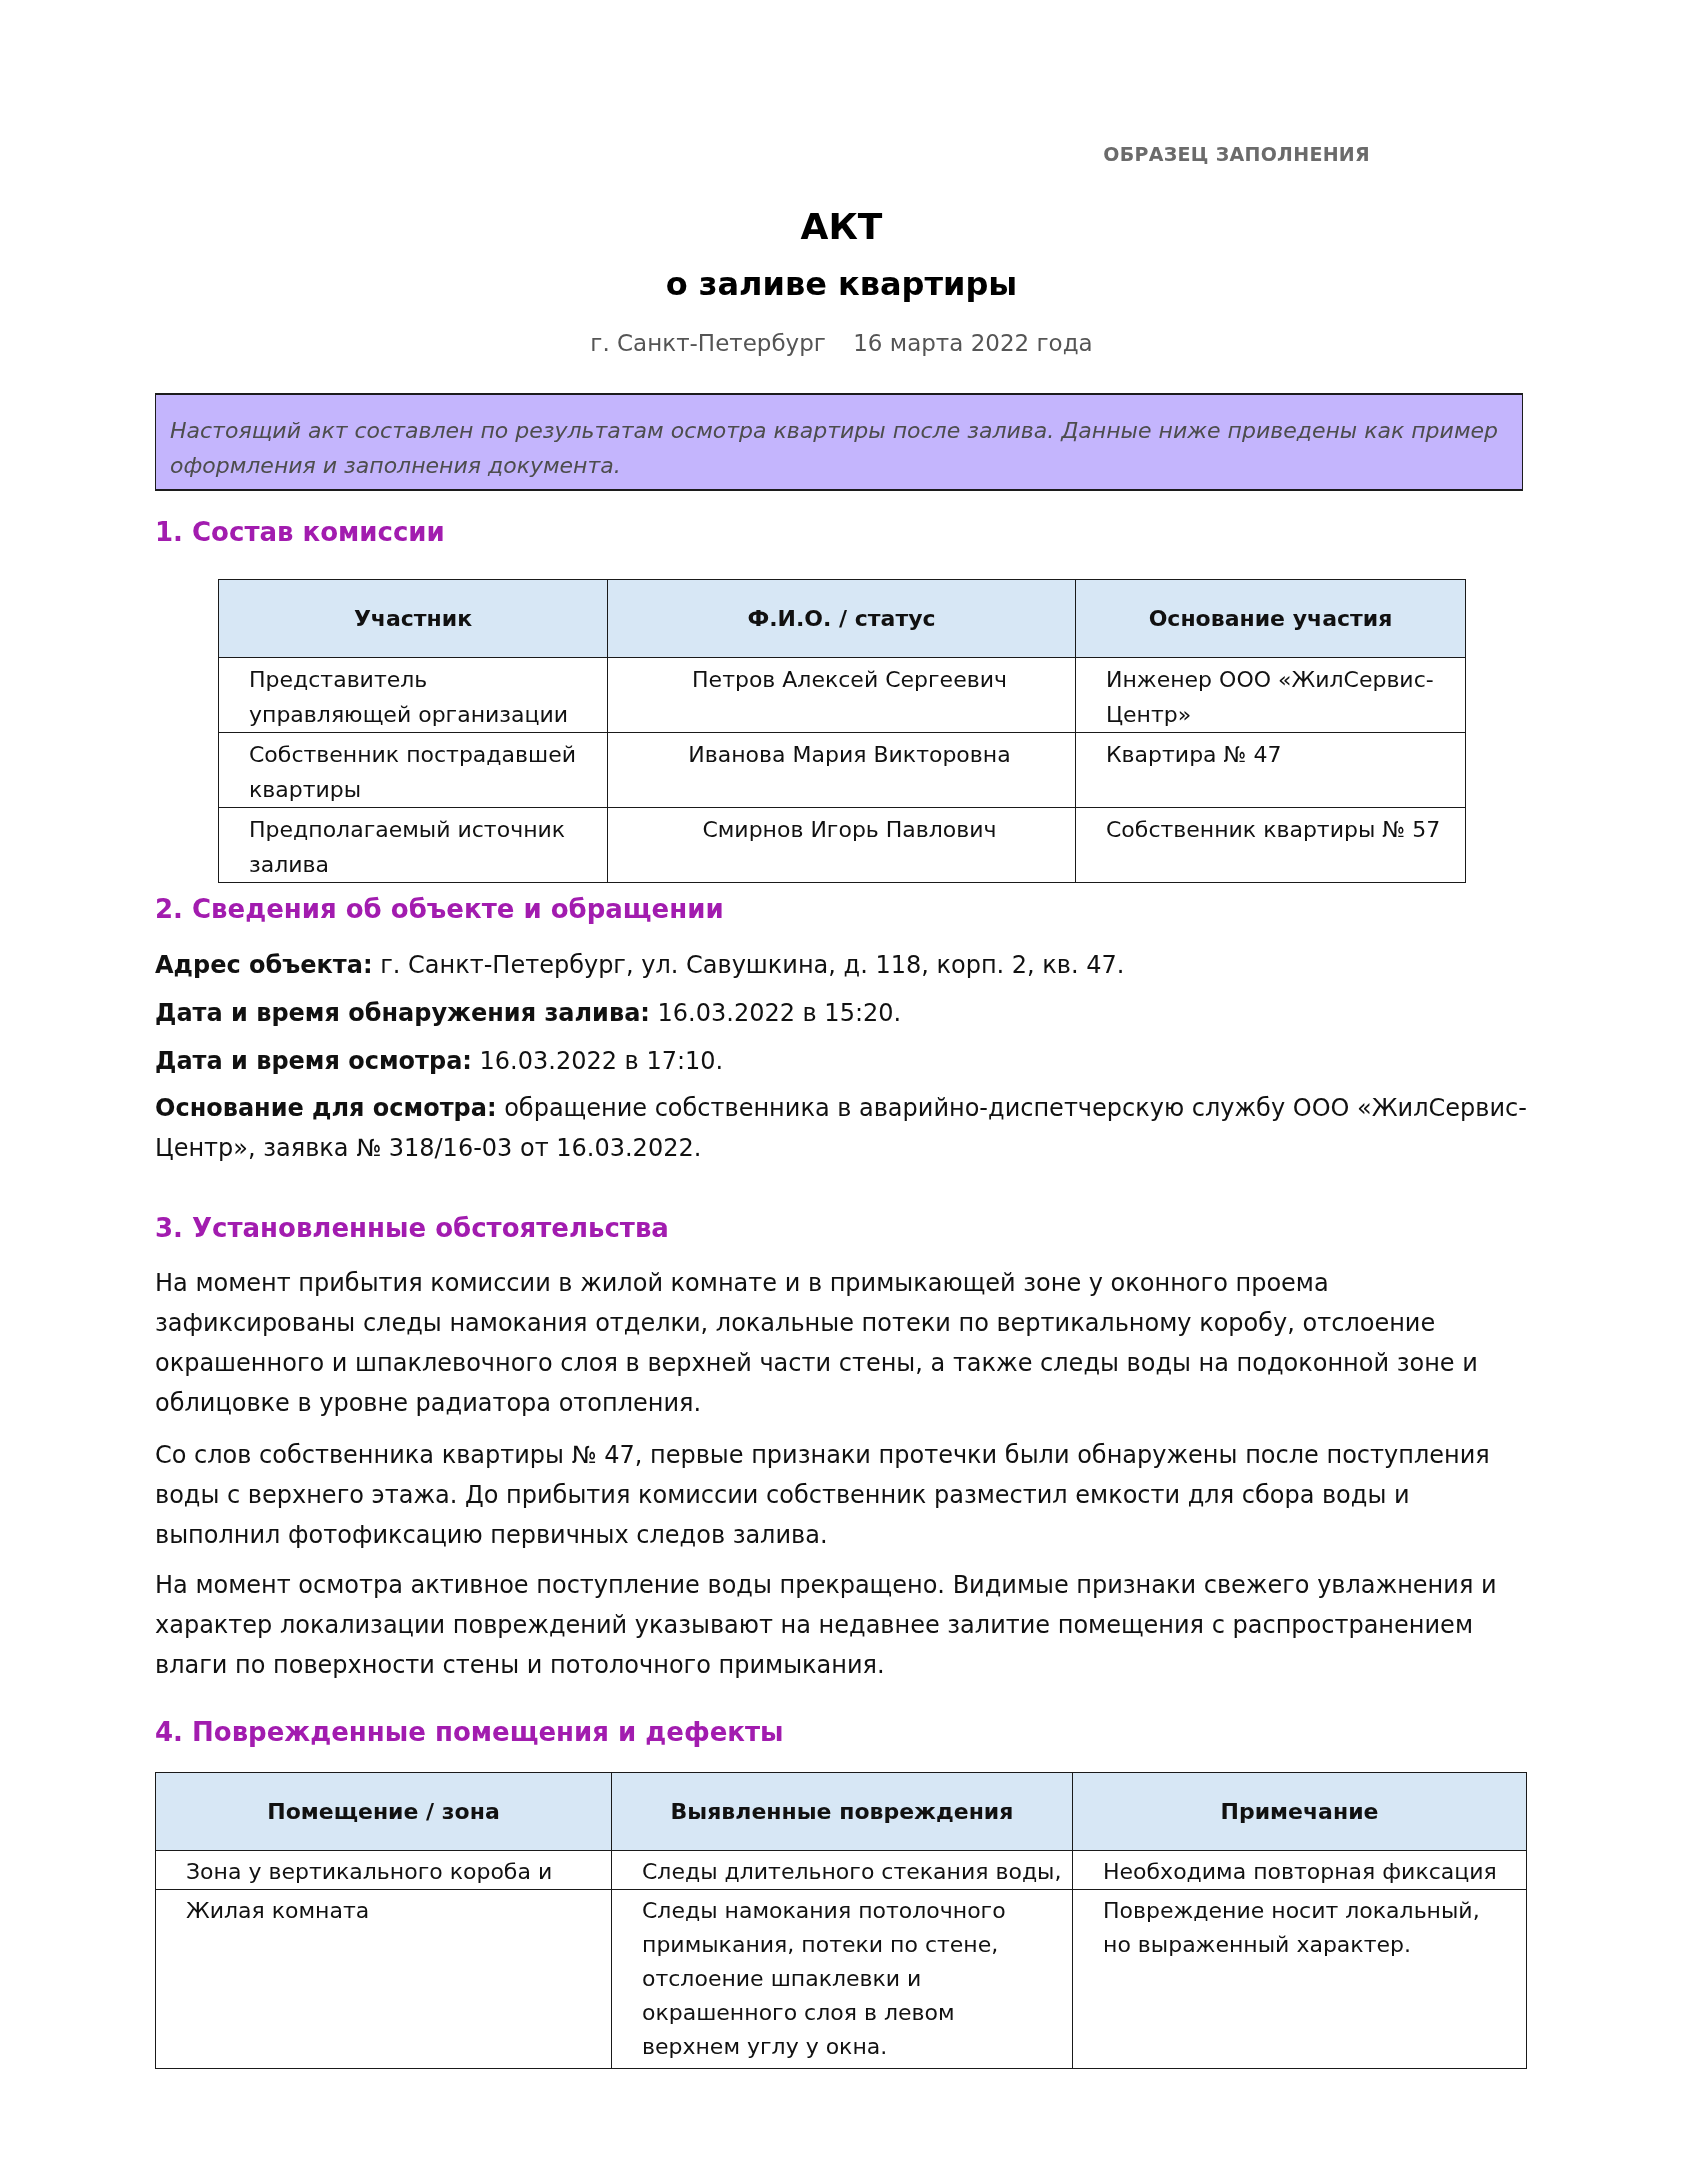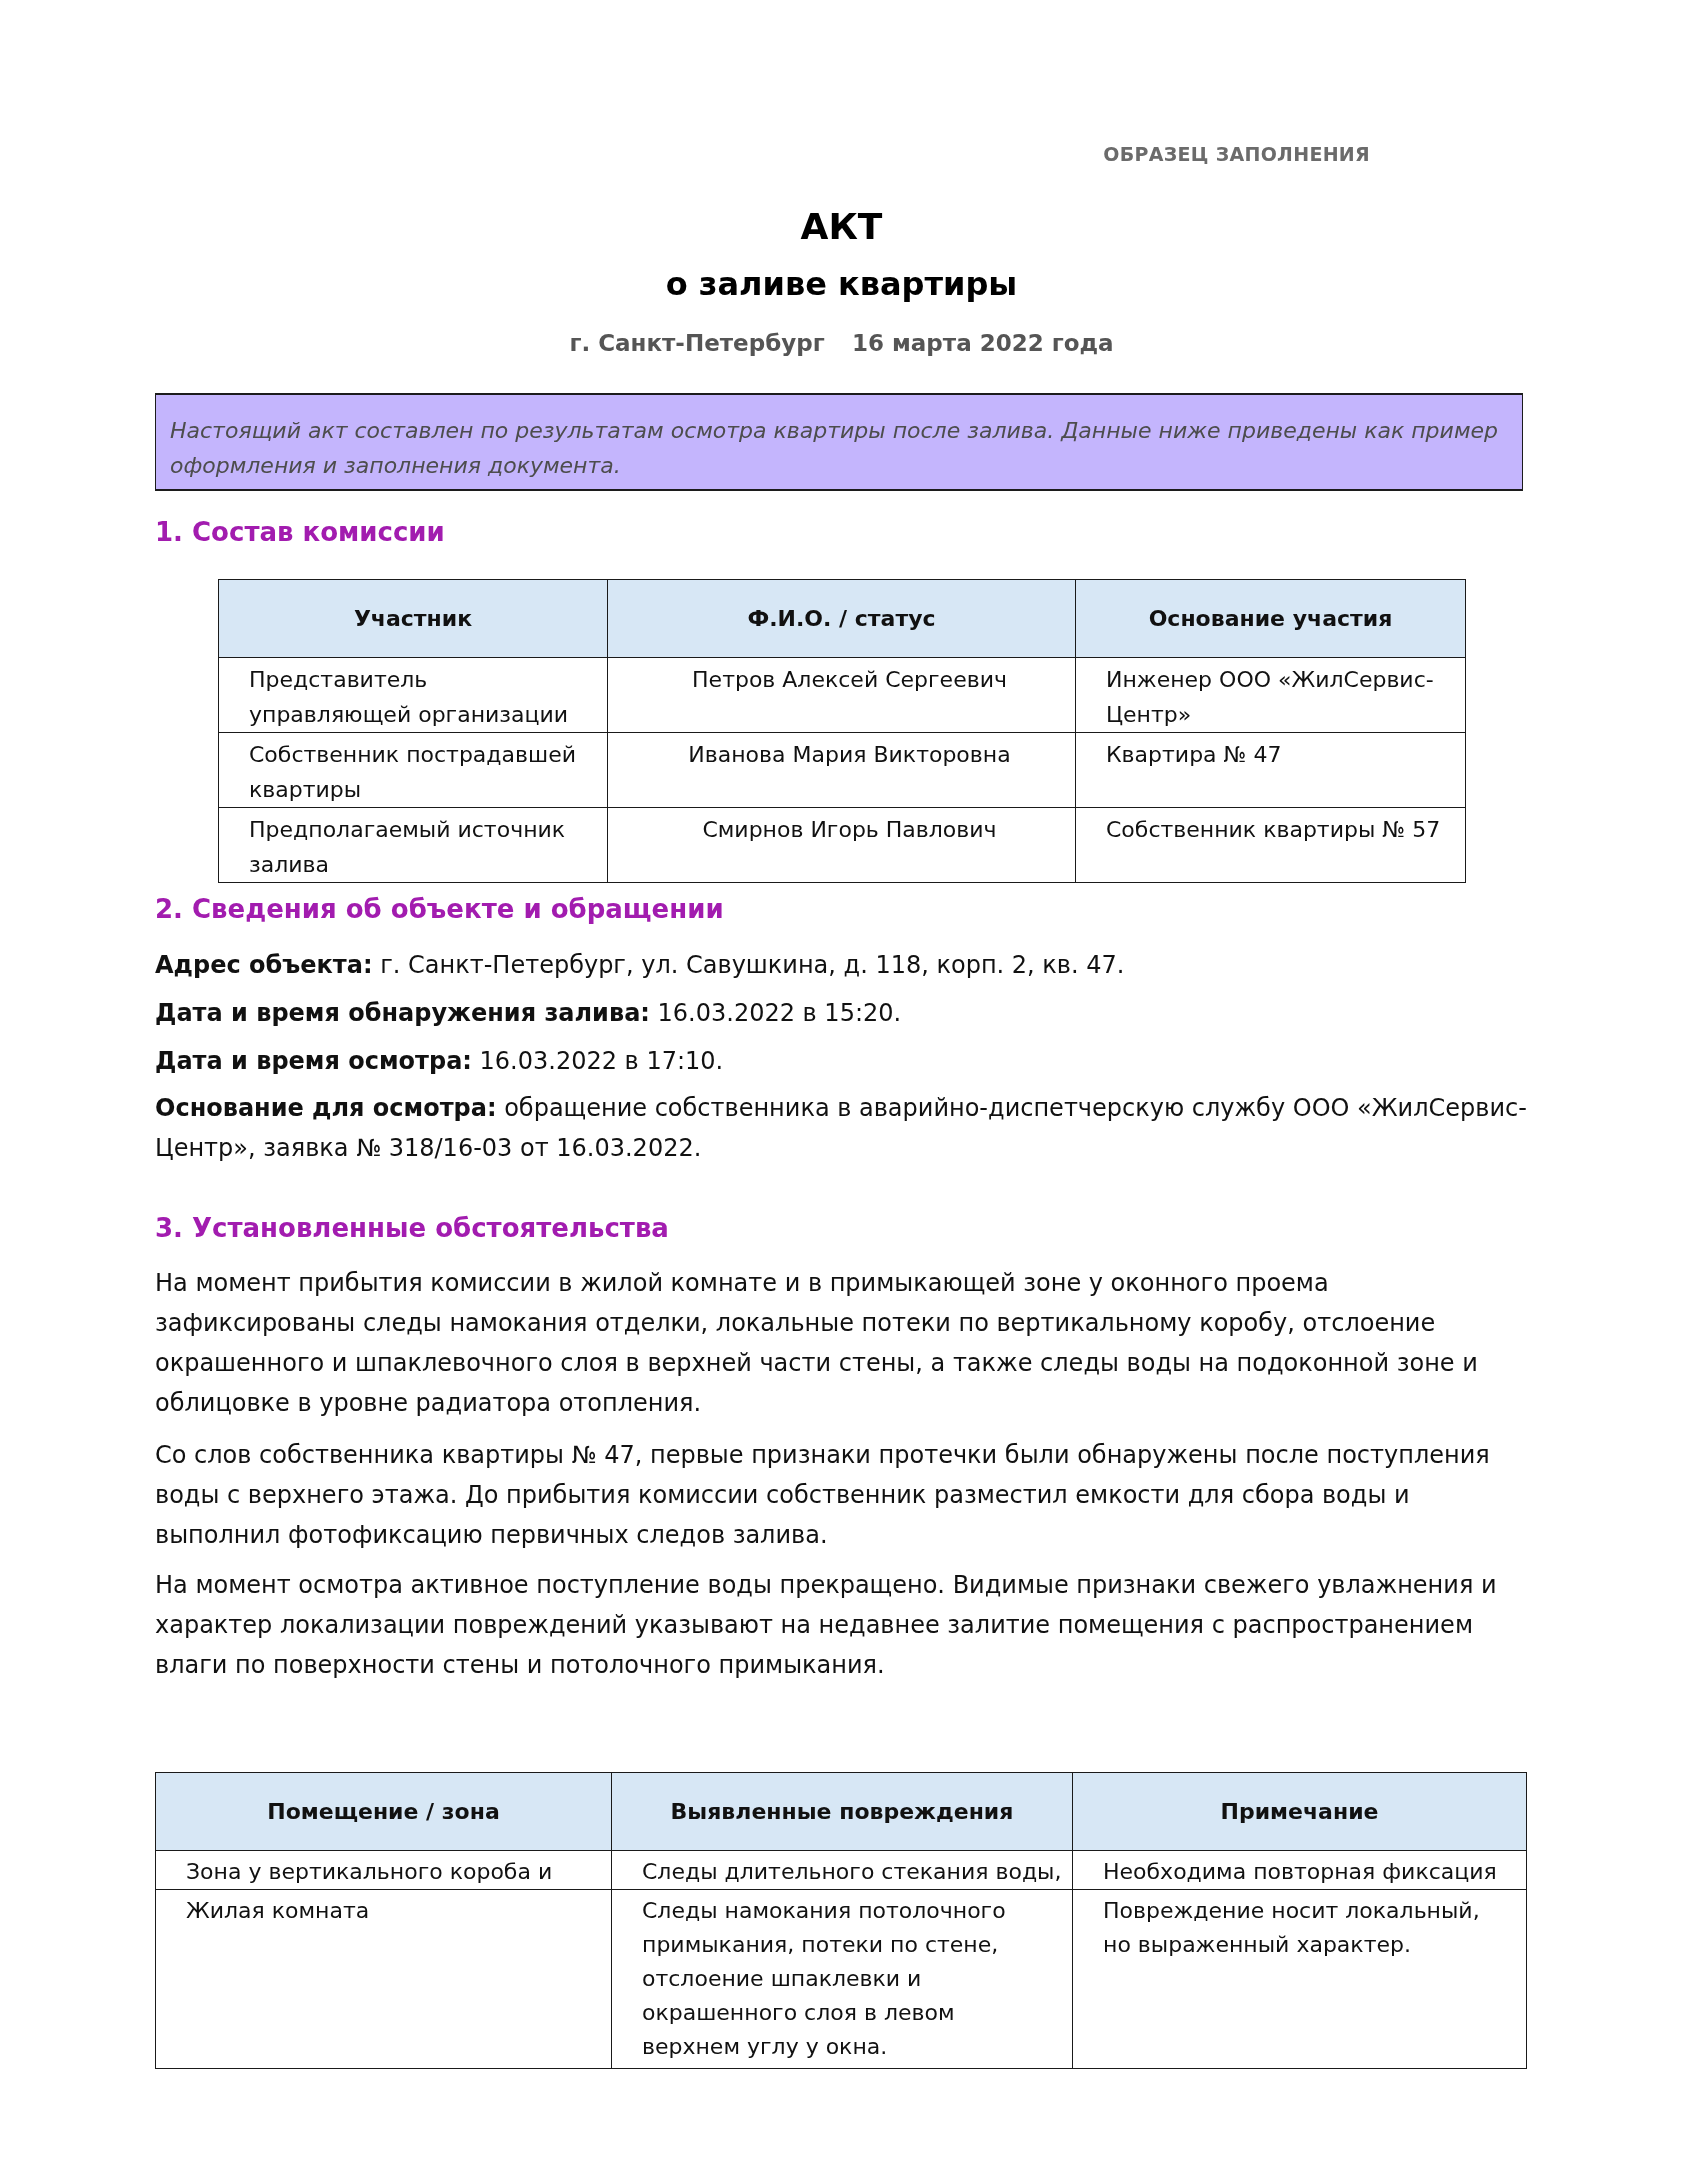--- a/index.html
+++ b/index.html
@@ -8,21 +8,21 @@
   .page { position: absolute; left: 0; top: 0; width: 1525px; height: 2178px; }
 
   .sample-label { position: absolute; right: 155px; top: 143px; font-size: 19px; font-weight: bold;
                   color: #6b6b6b; letter-spacing: 0.3px; }
 
   .title { position: absolute; left: 0; width: 1683px; text-align: center; font-weight: bold; color: #000; }
   .title-main { top: 206px; font-size: 36px; }
   .title-sub { top: 265px; font-size: 32px; }
   .place-date { position: absolute; left: 0; width: 1683px; top: 330px; text-align: center;
                 font-size: 23px; color: #555555; }
-  .place-date span { margin: 16px 10px; font-weight: bold; }
+  .place-date span { margin: 16px 10px; }
 
   .callout { position: absolute; left: 155px; top: 393px; width: 1368px; height: 98px;
              background: #c4b5fd; border: 2px solid #1c1c1c; border-left-width: 1.5px; border-right-width: 1.5px;
              box-sizing: border-box; padding: 18px 14px 0 14px; font-style: italic; color: #4d4d4d;
              font-size: 22px; line-height: 35px; }
 
   .section-heading { position: absolute; left: 155px; font-size: 26px; font-weight: bold; color: #a21caf; }
 
   table.grid { position: absolute; border-collapse: collapse; table-layout: fixed; font-size: 22px; }
   table.grid th { background: #d7e7f5; font-weight: bold; text-align: center; color: #111;
@@ -105,20 +105,21 @@
   <div class="field" style="top:1088px; width:1376px;">
     <b>Основание для осмотра:</b><span> обращение собственника в аварийно-диспетчерскую службу ООО «ЖилСервис-Центр», заявка № 318/16-03 от 16.03.2022.</span>
   </div>
 
   <div class="section-heading" style="top:1213px;">3. Установленные обстоятельства</div>
 
   <div class="para" style="top:1263px;">На момент прибытия комиссии в жилой комнате и в примыкающей зоне у оконного проема зафиксированы следы намокания отделки, локальные потеки по вертикальному коробу, отслоение окрашенного и шпаклевочного слоя в верхней части стены, а также следы воды на подоконной зоне и облицовке в уровне радиатора отопления.</div>
   <div class="para" style="top:1435px;">Со слов собственника квартиры № 47, первые признаки протечки были обнаружены после поступления воды с верхнего этажа. До прибытия комиссии собственник разместил емкости для сбора воды и выполнил фотофиксацию первичных следов залива.</div>
   <div class="para" style="top:1565px;">На момент осмотра активное поступление воды прекращено. Видимые признаки свежего увлажнения и характер локализации повреждений указывают на недавнее залитие помещения с распространением влаги по поверхности стены и потолочного примыкания.</div>
 
+  <div class="section-heading" style="top:1717px;">4. Поврежденные помещения и дефекты</div>
 
   <table class="grid" id="t2">
     <colgroup>
         <col style="width:456px">
         <col style="width:461px">
         <col style="width:454px">
       </colgroup>
     <thead>
       <tr>
         <th>Помещение / зона</th>

